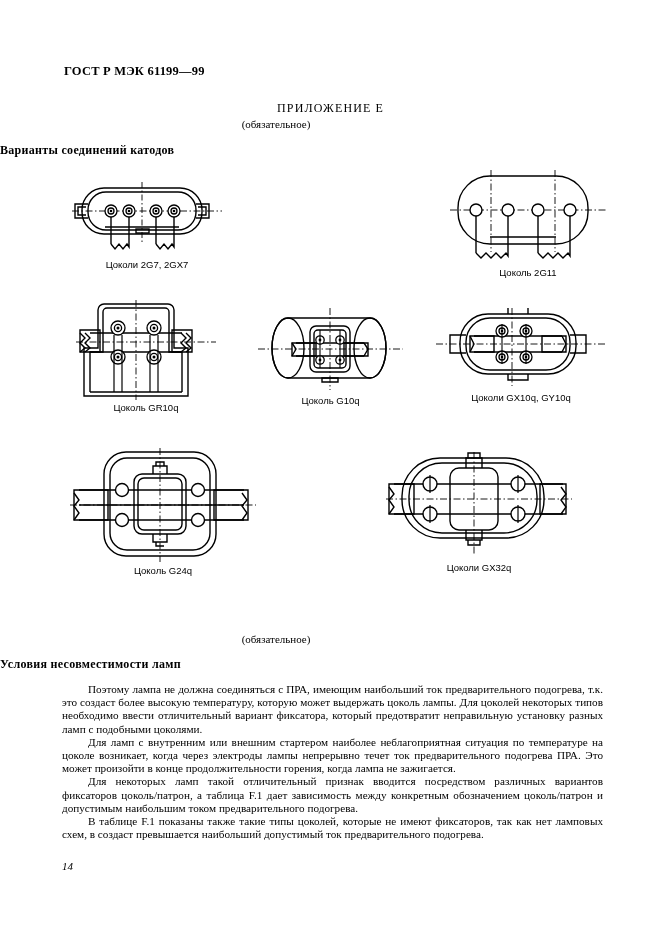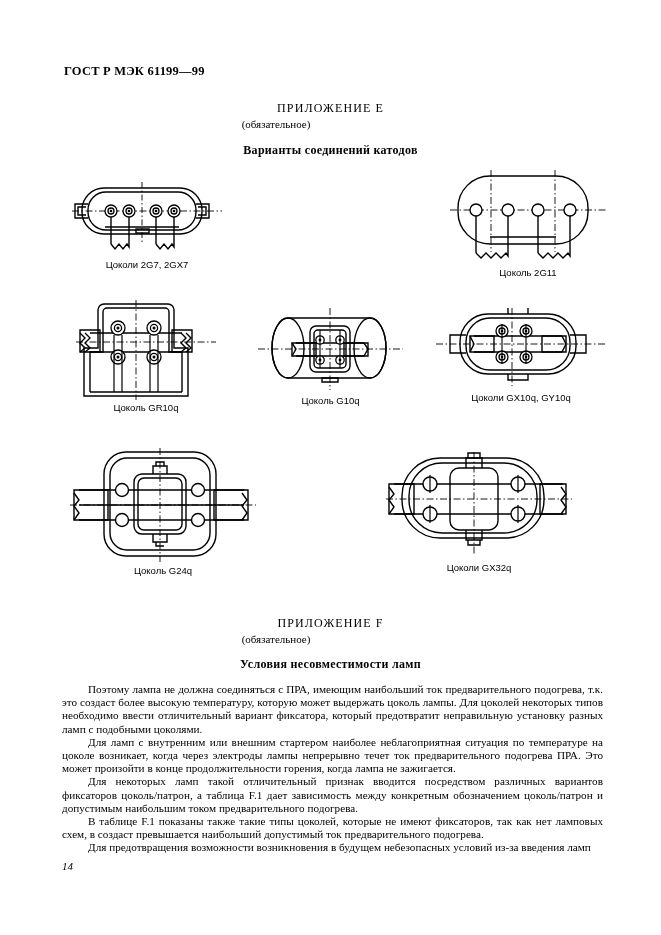--- a/index.html
+++ b/index.html
@@ -44,21 +44,21 @@
     position: absolute;
     width: 552px;
     left: 0;
     text-align: center;
     font-size: 11px;
   }
   .appendix-heading {
     position: absolute;
     width: 661px;
     left: 0;
-    text-align: center;
+    text-align: left;
     font-size: 12px;
     font-weight: bold;
     letter-spacing: 0.3px;
   }
 
   
   .figure {
     position: absolute;
   }
   .figure svg {
@@ -417,27 +417,25 @@
       <g fill="none" stroke="#000" stroke-width="1.2">
         <line x1="46" y1="23" x2="46" y2="41"></line>
         <line x1="134" y1="23" x2="134" y2="41"></line>
         <line x1="46" y1="53" x2="46" y2="71"></line>
         <line x1="134" y1="53" x2="134" y2="71"></line>
       </g>
     </svg>
     <div class="fig-caption">Цоколи GX32q</div>
   </div>
 
-  <div class="appendix-title" style="top:616px;">ПРИЛОЖЕНИЕ F</div>
   <div class="appendix-sub" style="top:633px;">(обязательное)</div>
   <div class="appendix-heading" style="top:657px;">Условия несовместимости ламп</div>
 
   <div class="body-block" style="top:683px;">
     <p>Поэтому лампа не должна соединяться с ПРА, имеющим наибольший ток предварительного подогрева, т.к. это создаст более высокую температуру, которую может выдержать цоколь лампы. Для цоколей некоторых типов необходимо ввести отличительный вариант фиксатора, который предотвратит неправильную установку разных ламп с подобными цоколями.</p>
     <p>Для ламп с внутренним или внешним стартером наиболее неблагоприятная ситуация по температуре на цоколе возникает, когда через электроды лампы непрерывно течет ток предварительного подогрева ПРА. Это может произойти в конце продолжительности горения, когда лампа не зажигается.</p>
     <p>Для некоторых ламп такой отличительный признак вводится посредством различных вариантов фиксаторов цоколь/патрон, а таблица F.1 дает зависимость между конкретным обозначением цоколь/патрон и допустимым наибольшим током предварительного подогрева.</p>
     <p>В таблице F.1 показаны также такие типы цоколей, которые не имеют фиксаторов, так как нет ламповых схем, в создаст превышается наибольший допустимый ток предварительного подогрева.</p>
-    <p>Для предотвращения возможности возникновения в будущем небезопасных условий из-за введения ламп</p>
   </div>
 
   <div class="page-number" style="top:860px;">14</div>
 
 </div>
 
 </body></html>

